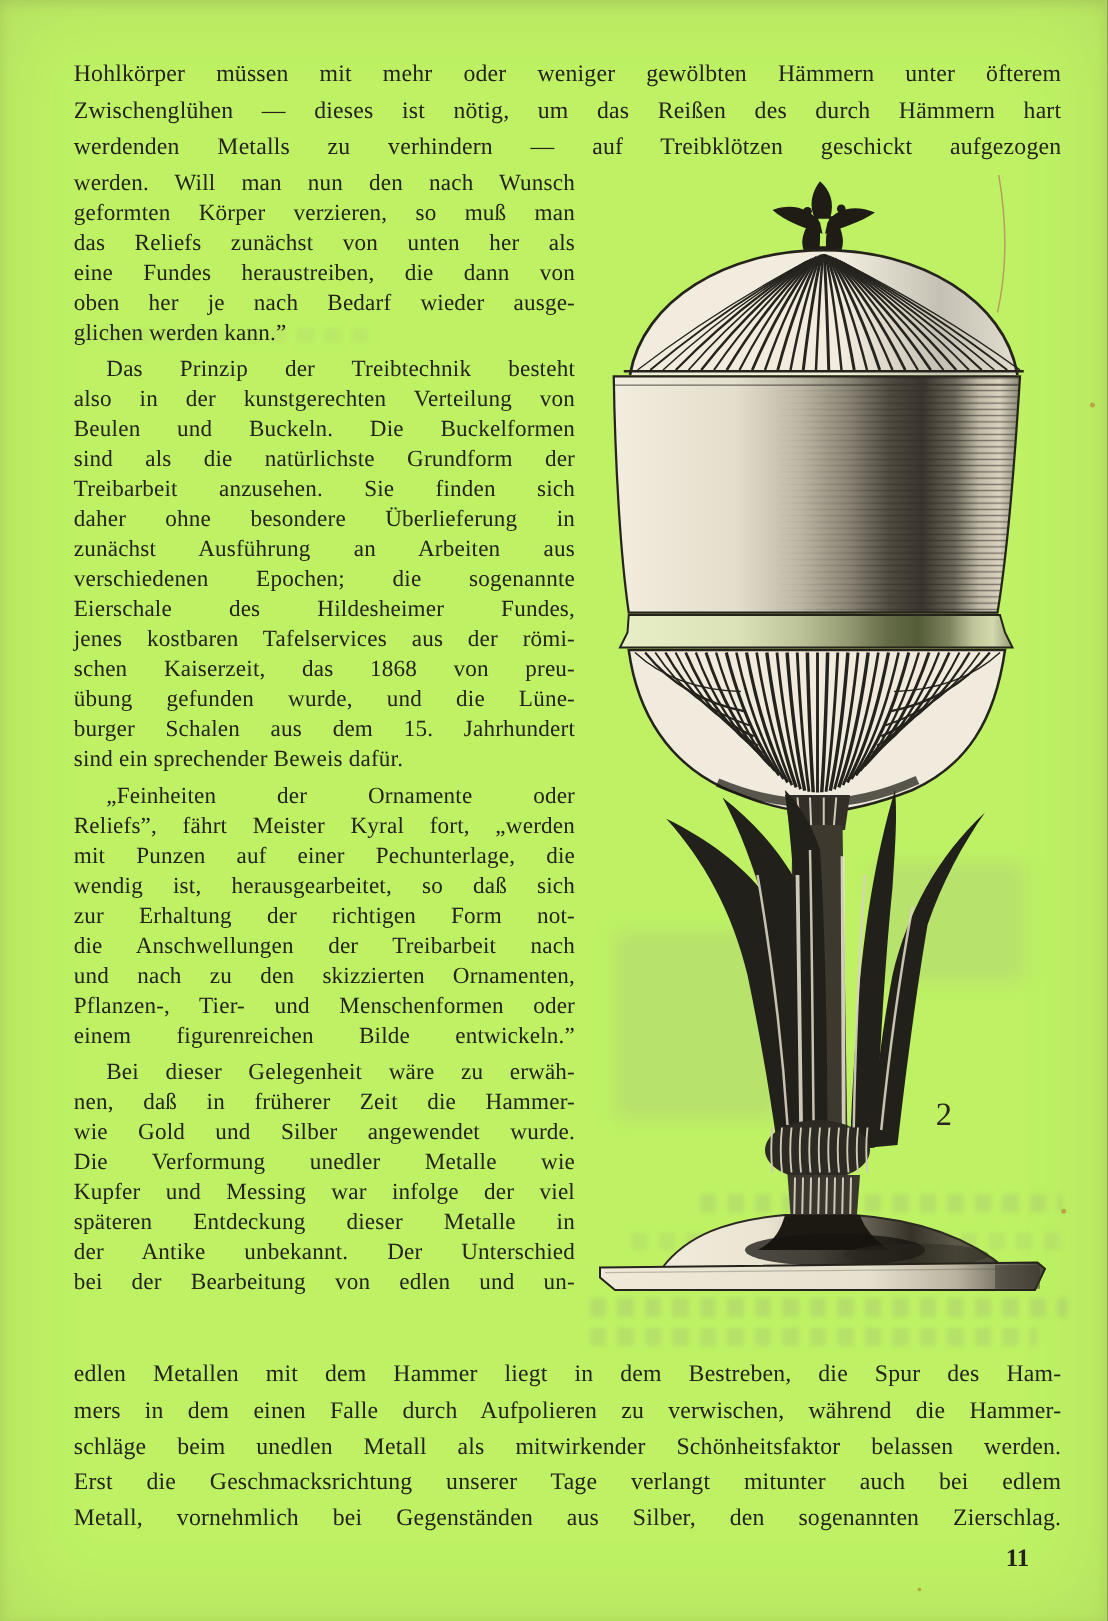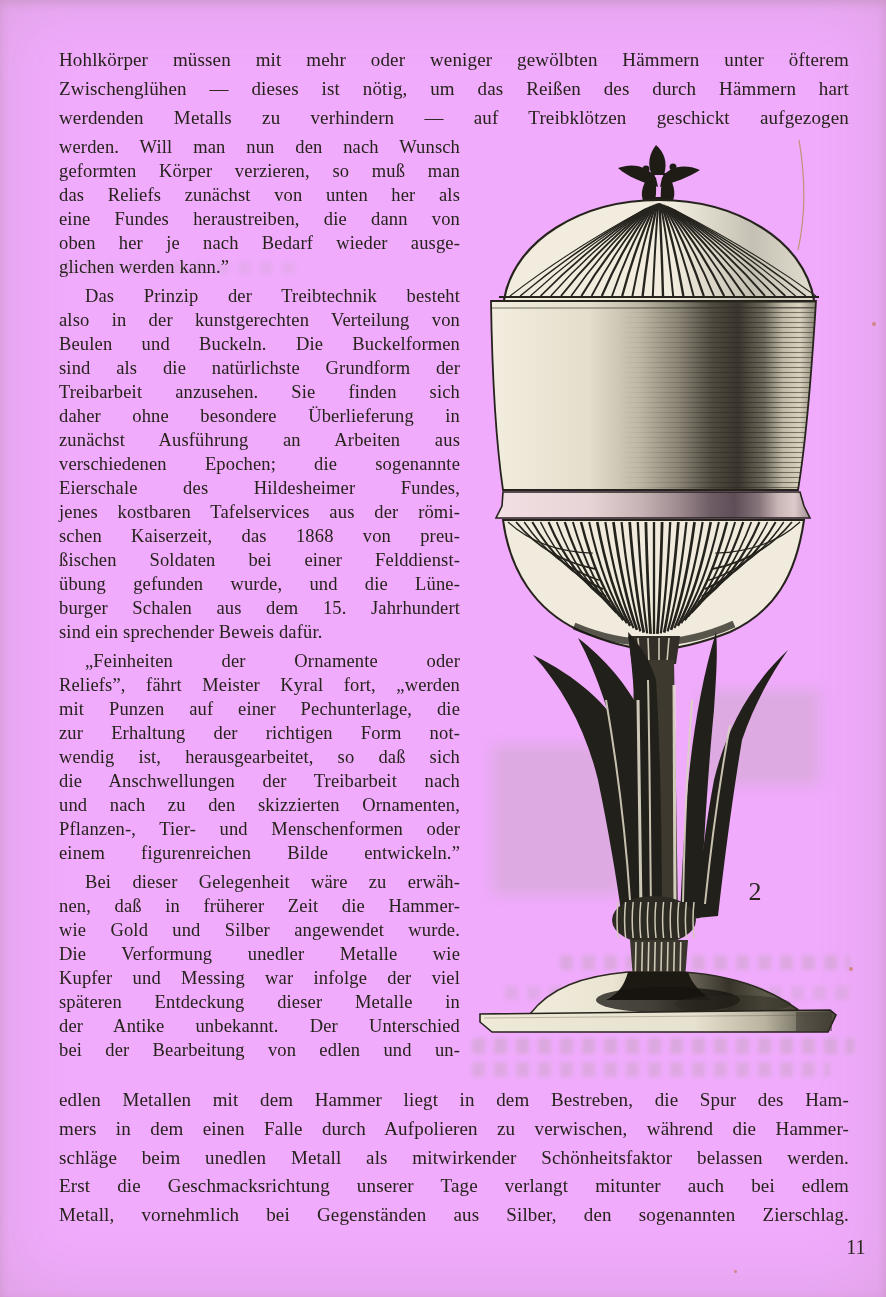--- a/index.html
+++ b/index.html
@@ -14,33 +14,33 @@
     box-shadow: inset 0 0 70px rgba(120,110,80,.16), inset 0 3px 10px rgba(100,90,60,.18);
   }
   .block { position:absolute; letter-spacing:.15px; }
   .top-block    { left:59px;  top:45px;   width:790px; font-size:19px;   line-height:29px; }
   .left-column  { left:59px;  top:135px;  width:401px; font-size:18.5px; line-height:24px; }
   .bottom-block { left:59px;  top:1086px; width:790px; font-size:19px;   line-height:28.8px; }
   .line { text-align:justify; text-align-last:justify; white-space:normal; }
   .line.last-left { text-align-last:left;font-family:Liberation Serif, serif; }
   .para { margin-bottom:5px; }
   .para.indent .line:first-child { text-indent:26px; }
-  .page-number { position:absolute; left:831px; top:1236px; width:50px; text-align:center; font-size:20px; }
+  .page-number { position:absolute; left:789px; top:1236px; width:50px; text-align:center; font-size:20px;font-weight:bold; }
   .figure-wrap { position:absolute; left:478px; top:140px; width:402px; height:900px; }
   .figure-wrap svg { display:block; }
   
   .ghost { position:absolute; pointer-events:none; filter:blur(2px); border-radius:3px;
            background:repeating-linear-gradient(90deg, rgba(148,158,124,.5) 0 13px, rgba(148,158,124,0) 13px 22px); }
   .ghost.blob { background:rgba(158,168,136,.22); filter:blur(7px); }
   .fox { position:absolute; width:4px; height:4px; border-radius:50%; background:rgba(192,108,38,.55); pointer-events:none; }
 </style>
 </head>
 <body>
 
-<div class="page" style="background: #f0abfc; color: rgb(38, 35, 28);">
+<div class="page" style="background: #bef264; color: rgb(38, 35, 28);">
 
   <div class="ghost blob" style="left:492px;top:745px;width:130px;height:150px;"></div>
   <div class="ghost blob" style="left:700px;top:690px;width:120px;height:95px;"></div>
   <div class="ghost" style="left:560px;top:955px;width:290px;height:15px;opacity:.42;"></div>
   <div class="ghost" style="left:505px;top:986px;width:345px;height:14px;opacity:.30;"></div>
   <div class="ghost" style="left:472px;top:1038px;width:382px;height:16px;opacity:.46;"></div>
   <div class="ghost" style="left:472px;top:1062px;width:358px;height:15px;opacity:.40;"></div>
   <div class="ghost" style="left:62px;top:262px;width:235px;height:12px;opacity:.22;"></div>
 
   <div class="fox" style="left:872px;top:322px;"></div>
@@ -69,31 +69,30 @@
         <div class="line">also in der kunstgerechten Verteilung von</div>
         <div class="line">Beulen und Buckeln. Die Buckelformen</div>
         <div class="line">sind als die natürlichste Grundform der</div>
         <div class="line">Treibarbeit anzusehen. Sie finden sich</div>
         <div class="line">daher ohne besondere Überlieferung in</div>
         <div class="line">zunächst Ausführung an Arbeiten aus</div>
         <div class="line">verschiedenen Epochen; die sogenannte</div>
         <div class="line">Eierschale des Hildesheimer Fundes,</div>
         <div class="line">jenes kostbaren Tafelservices aus der römi-</div>
         <div class="line">schen Kaiserzeit, das 1868 von preu-</div>
-        <div class="line">ßischen Soldaten bei einer Felddienst-</div>
         <div class="line">übung gefunden wurde, und die Lüne-</div>
         <div class="line">burger Schalen aus dem 15. Jahrhundert</div>
         <div class="line last-left">sind ein sprechender Beweis dafür.</div>
       </div>
       <div class="para indent">
         <div class="line">„Feinheiten der Ornamente oder</div>
         <div class="line">Reliefs”, fährt Meister Kyral fort, „werden</div>
         <div class="line">mit Punzen auf einer Pechunterlage, die</div>
+        <div class="line">wendig ist, herausgearbeitet, so daß sich</div>
         <div class="line">zur Erhaltung der richtigen Form not-</div>
-        <div class="line">wendig ist, herausgearbeitet, so daß sich</div>
         <div class="line">die Anschwellungen der Treibarbeit nach</div>
         <div class="line">und nach zu den skizzierten Ornamenten,</div>
         <div class="line">Pflanzen-, Tier- und Menschenformen oder</div>
         <div class="line">einem figurenreichen Bilde entwickeln.”</div>
       </div>
       <div class="para indent">
         <div class="line">Bei dieser Gelegenheit wäre zu erwäh-</div>
         <div class="line">nen, daß in früherer Zeit die Hammer-</div>
         <div class="line">wie Gold und Silber angewendet wurde.</div>
         <div class="line">Die Verformung unedler Metalle wie</div>

